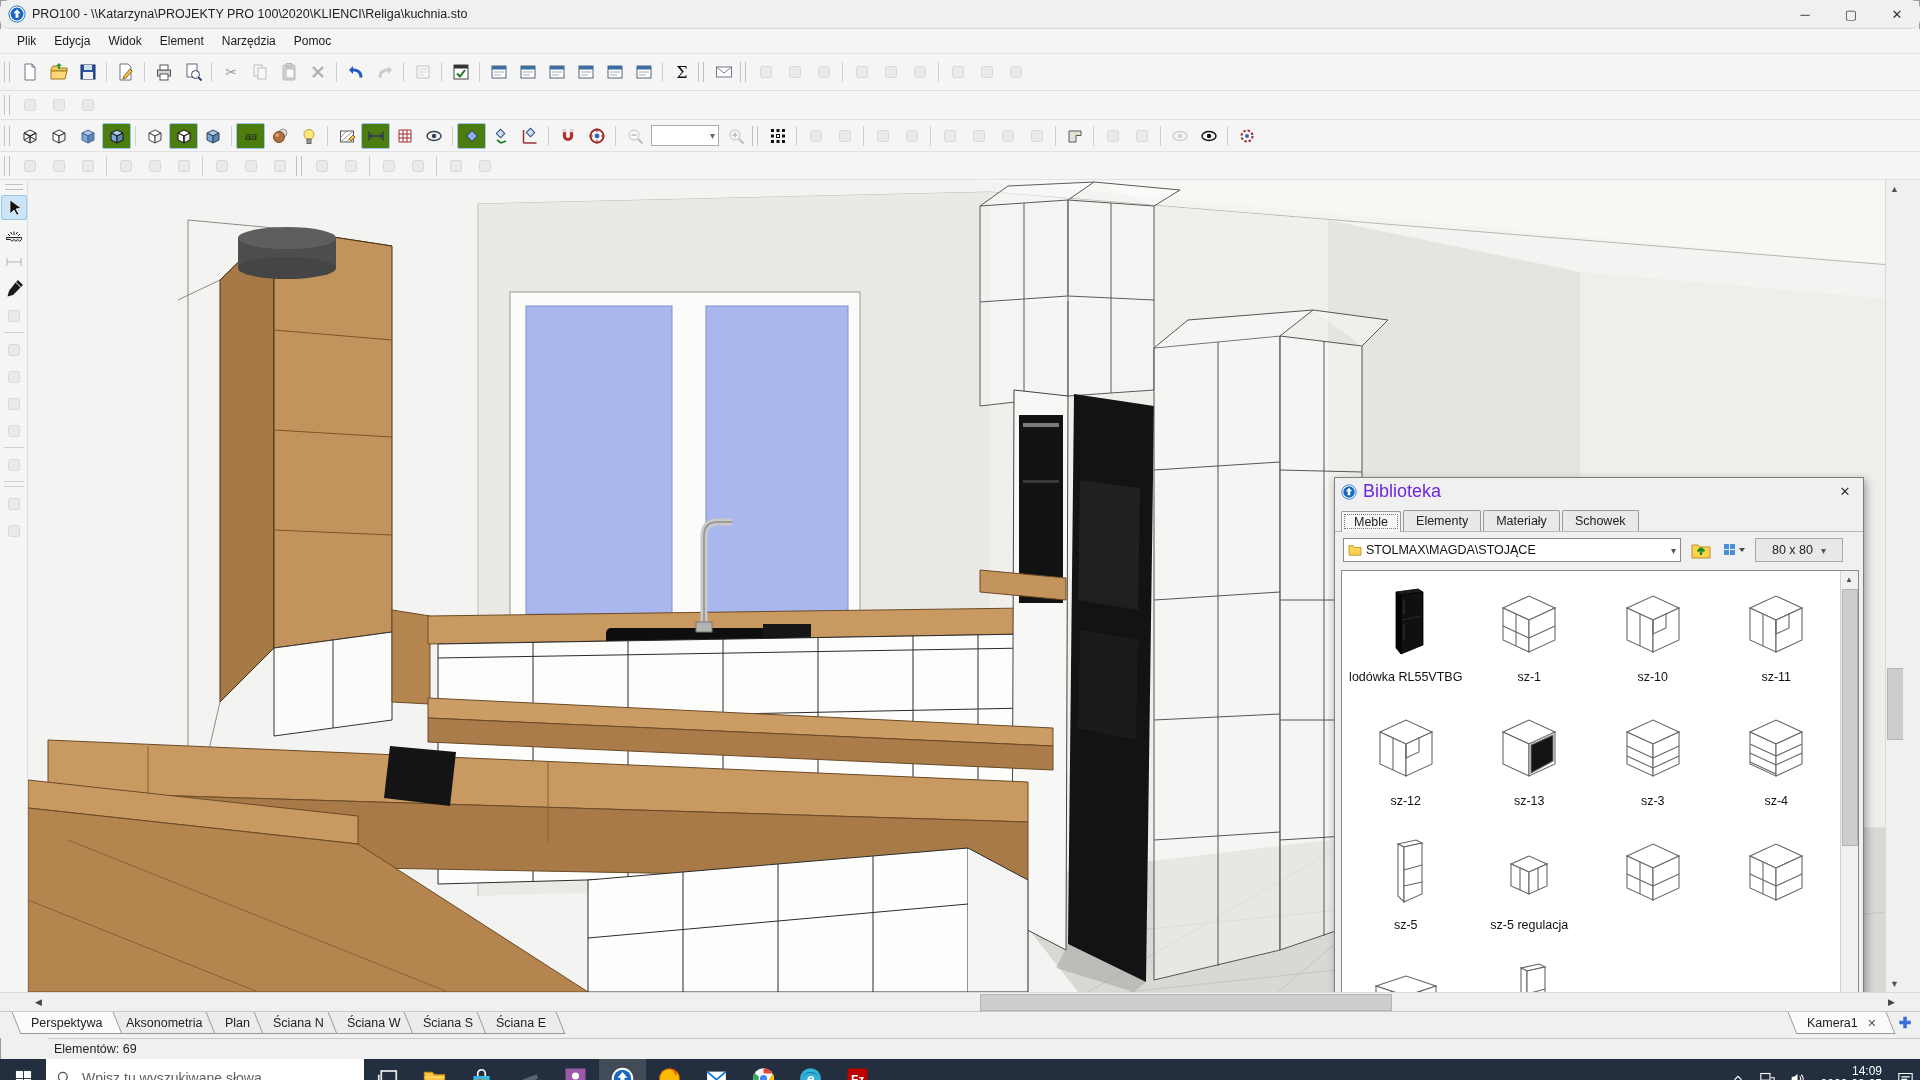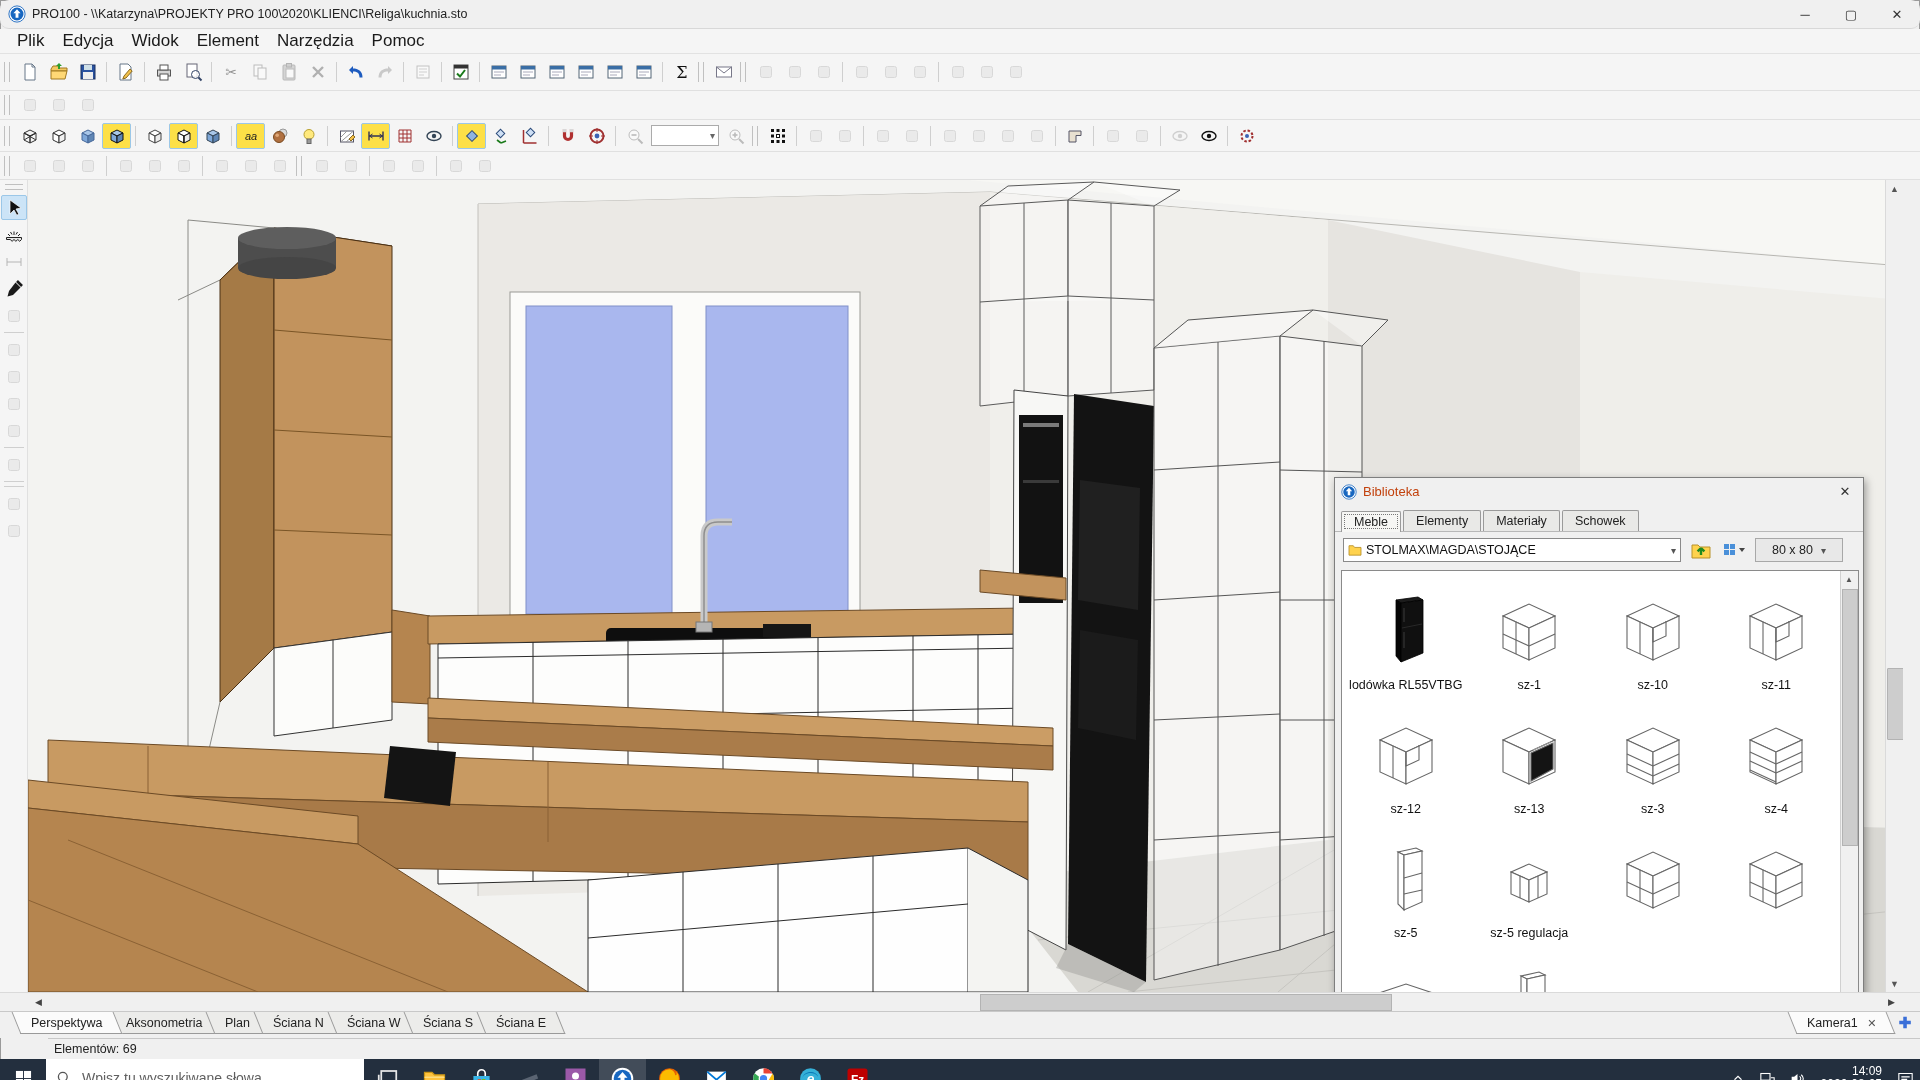--- a/index.html
+++ b/index.html
@@ -6,26 +6,26 @@
   #app{position:relative;width:1920px;height:1080px;background:#f0f0f0;overflow:hidden;
        font-family:"Liberation Sans",sans-serif;box-shadow:inset 0 0 0 1px #9a9a9a;color:#111;}
   
   .titlebar{height:28px;display:flex;align-items:center;background:#f0f0f0;border-bottom:1px solid #d8d8d8;border-radius:9px;}
   .titlebar .app-ico{width:18px;height:18px;margin:0 6px 0 8px;flex:0 0 auto;}
   .titlebar .title{font-size:12.5px;color:#222;}
   .winbtns{margin-left:auto;display:flex;height:100%;}
   .winbtn{width:46px;display:flex;align-items:center;justify-content:center;font-size:13px;color:#333;}
   
   .menubar{height:24px;display:flex;align-items:center;background:#f5f5f5;border-bottom:1px solid #e2e2e2;padding-left:8px;}
-  .menu-item{font-size:17px;padding:3px 9px;color:#1a1a1a;}
+  .menu-item{font-size:12px;padding:3px 9px;color:#1a1a1a;}
   
   .toolbar{display:flex;align-items:center;background:#f5f5f5;border-bottom:1px solid #e0e0e0;padding:1px 2px;}
   #tb1{height:34px}#tb2{height:26px}#tb3{height:29px}#tb4{height:25px}
   .tb-btn{width:27px;height:24px;display:inline-flex;align-items:center;justify-content:center;border:1px solid transparent;border-radius:2px;}
-  .tb-btn.active{background:#fde047;border-color:#9bc7e8;}
+  .tb-btn.active{background:#4d7c0f;border-color:#9bc7e8;}
   .tb-btn.disabled{opacity:.4;filter:grayscale(1);}
   .tb-sep{width:1px;height:20px;background:#cfcfcf;margin:0 4px;}
   .tb-handle{width:4px;height:20px;border-left:1px solid #c0c0c0;border-right:1px solid #c0c0c0;margin:0 5px 0 2px;}
   .tb-combo{width:66px;height:19px;background:#fff;border:1px solid #ababab;display:inline-flex;align-items:center;margin:0 2px;font-size:12px;}
   .tb-combo .caret{margin-left:auto;color:#666;font-size:10px;padding-right:3px;}
   
   .main{position:relative;height:812px;background:#f0f0f0;}
   .lefttools{position:absolute;left:0;top:0;width:28px;height:100%;background:#f5f5f5;border-right:1px solid #e0e0e0;
              display:flex;flex-direction:column;align-items:center;padding-top:2px;box-sizing:border-box;}
   .lt-handle{width:18px;height:4px;border-top:1px solid #c0c0c0;border-bottom:1px solid #c0c0c0;margin:2px 0 4px;}
@@ -62,32 +62,32 @@
   .tk-search input::placeholder{color:#606060;}
   .tk-app{width:47px;display:flex;align-items:center;justify-content:center;}
   .tk-app.active{background:rgba(255,255,255,.14);box-shadow:inset 0 -2px 0 #76b9ed;}
   .tk-tray{margin-left:auto;display:flex;align-items:center;}
   .tk-trayicon{width:30px;display:flex;align-items:center;justify-content:center;height:100%;}
   .tk-clock{text-align:right;font-size:12px;line-height:13.5px;padding:0 8px;color:#fff;}
   
   .library{position:absolute;left:1334px;top:297px;width:528px;height:616px;background:#f0f0f0;
            border:1px solid #7e7e7e;box-shadow:2px 3px 8px rgba(0,0,0,.35);display:flex;flex-direction:column;}
   .lib-title{height:27px;display:flex;align-items:center;padding:0 6px;background:#f0f0f0;}
-  .lib-title .t{font-size:13px;margin-left:6px;color:#c2410c;}
+  .lib-title .t{font-size:18px;margin-left:6px;color:#6d28d9;}
   .lib-close{margin-left:auto;width:24px;height:20px;display:flex;align-items:center;justify-content:center;font-size:13px;color:#333;}
   .lib-tabs{display:flex;align-items:flex-end;padding:2px 4px 0 6px;height:24px;}
   .lib-tab{font-size:12.5px;padding:3px 12px;border:1px solid #9a9a9a;border-bottom:none;background:#e9e9e7;margin-right:2px;border-radius:2px 2px 0 0;color:#222;}
   .lib-tab.active{background:#f6f6f4;position:relative;top:1px;outline:1px dotted #777;outline-offset:-4px;}
   .lib-pathrow{display:flex;align-items:center;gap:6px;padding:5px 8px;border-top:1px solid #b8b8b8;background:#f0f0f0;}
   .lib-combo{flex:0 0 332px;height:22px;background:#fff;border:1px solid #8a8a8a;display:flex;align-items:center;font-size:12.5px;padding-left:4px;}
   .lib-combo .caret{margin-left:auto;color:#555;font-size:10px;padding-right:4px;}
   .lib-btn{width:26px;height:24px;display:flex;align-items:center;justify-content:center;border:1px solid transparent;}
   .lib-size{width:86px;height:22px;background:#e8e8e8;border:1px solid #a8a8a8;display:flex;align-items:center;justify-content:center;font-size:12.5px;gap:8px;color:#222;}
   .lib-list{position:relative;flex:1;margin:2px 4px 4px 6px;background:#fff;border:1px solid #8a8a8a;overflow:hidden;}
-  .lib-grid{position:absolute;left:2px;top:12px;right:20px;display:grid;grid-template-columns:repeat(4,1fr);row-gap:2px;}
+  .lib-grid{position:absolute;left:2px;top:4px;right:20px;display:grid;grid-template-columns:repeat(4,1fr);row-gap:2px;}
   .lib-item{height:120px;display:flex;flex-direction:column;align-items:center;justify-content:flex-start;border:1px solid transparent;}
   .lib-item.selected{background:#e4e4e4;border-color:#b8b8b8;}
   .lib-item .thumb{width:80px;height:80px;margin-top:6px;}
   .lib-item .lbl{font-size:12.5px;margin-top:8px;color:#111;white-space:nowrap;}
   .lib-scroll{position:absolute;right:0;top:0;width:17px;height:100%;background:#f0f0f0;border-left:1px solid #d0d0d0;}
   .lib-scroll .arr{position:absolute;left:0;width:16px;height:16px;display:flex;align-items:center;justify-content:center;color:#555;font-size:8px;}
   .lib-scroll .thumb{position:absolute;left:1px;width:14px;background:#cdcdcd;border:1px solid #b3b3b3;}
   svg{display:block}
 </style>
 </head>

